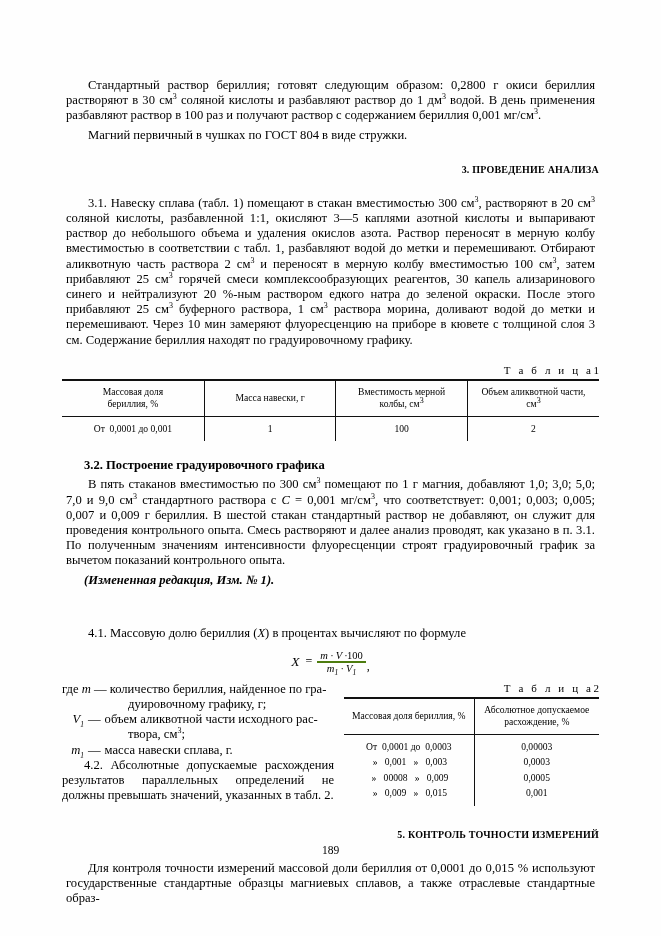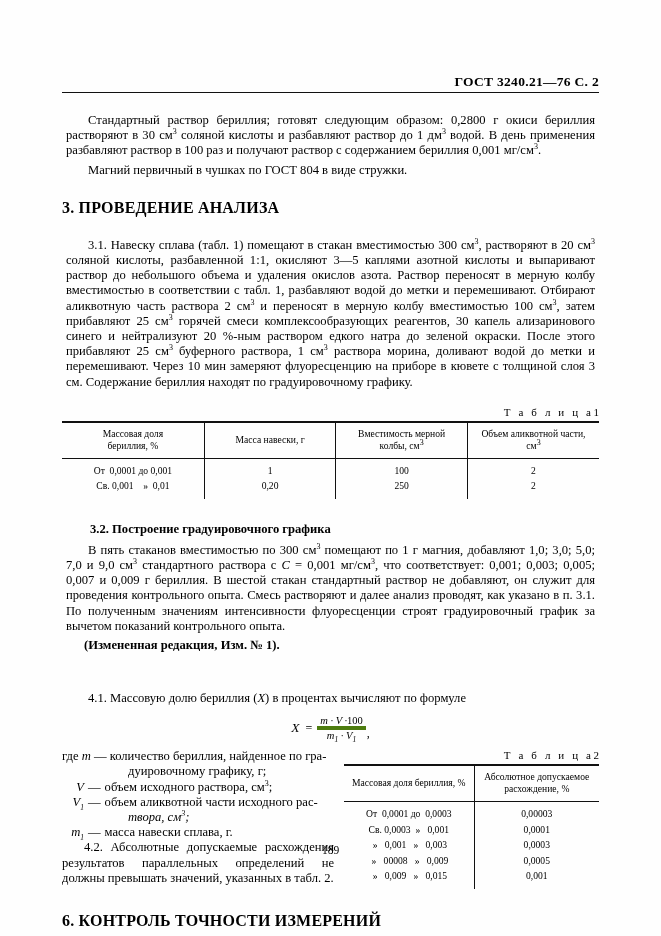--- a/index.html
+++ b/index.html
@@ -45,37 +45,38 @@
     text-align: justify;
     margin: 4px;
     text-indent: 22px;
     hyphens: manual;
   }
   .gap-sm { height: 6px; }
   .gap-md { height: 12px; }
   .gap-lg { height: 17px; }
 
   h2.section-title {
-    font-size: 16px;
+    font-size: 10px;
     font-weight: bold;
-    text-align: left;
+    text-align: right;
     margin: 0;
     letter-spacing: 0.2px;
   }
   .sub-title {
     font-size: 12.6px;
     font-weight: bold;
-    margin: 6px;
+    margin: 0;
     text-indent: 22px;
   }
   .bold-note {
     font-size: 12.6px;
     font-weight: bold;
     margin: 0;
     text-indent: 22px;
+    font-style: italic;
   }
   sup { font-size: 8px; vertical-align: super; line-height: 0; }
 
   
   .table-caption {
     font-size: 11px;
     text-align: right;
     letter-spacing: 2.6px;
     margin-bottom: 3px;
   }
@@ -142,21 +143,21 @@
   }
   .frac {
     display: inline-block;
     vertical-align: middle;
     text-align: center;
     font-size: 10.5px;
   }
   .frac .num {
     display: block;
     padding: 0 3px 0px 3px;
-    border-bottom: 4px solid #4d7c0f;
+    border-bottom: 2px solid #4d7c0f;
     font-style: italic;
   }
   .frac .den {
     display: block;
     padding: 0px 3px 0 3px;
     font-style: italic;
   }
   .frac .num i, .frac .den i { font-style: italic; }
   .frac .upr { font-style: normal; }
   .comma-after {
@@ -197,21 +198,20 @@
     display: inline-block;
     width: 22px;
     text-align: right;
     font-style: italic;
   }
   .def-item .dash { margin: 0 4px 0 4px; }
   .def-cont {
     margin: 0;
     padding-left: 66px;
     text-indent: 0;
-    font-style: italic;
   }
   .def-where-cont {
     margin: 0;
     padding-left: 66px;
     text-indent: 0;
   }
   p.tight { margin: 0; }
 
   
   .page-number {
@@ -223,21 +223,20 @@
     font-size: 11.5px;
   }
 </style>
 </head>
 <body>
 
 <div class="page">
 
   <div class="content">
 
-    <div class="doc-header">ГОСТ 3240.21—76 С. 2</div>
 
     <p class="body-text">
       <span>Стандартный раствор бериллия; готовят следующим образом: 0,2800 г окиси бериллия растворяют в 30 см<sup>3</sup> соляной кислоты и разбавляют раствор до 1 дм<sup>3</sup> водой. В день применения разбавляют раствор в 100 раз и получают раствор с содержанием бериллия 0,001 мг/см<sup>3</sup>.</span>
     </p>
     <p class="body-text">Магний первичный в чушках по ГОСТ 804 в виде стружки.</p>
 
     <div class="gap-lg"></div>
 
     <h2 class="section-title">3. ПРОВЕДЕНИЕ АНАЛИЗА</h2>
 
@@ -267,26 +266,20 @@
           <th>Объем аликвотной части,<br>см<sup>3</sup></th>
         </tr>
       </thead>
       <tbody>
         <tr>
           <td><span class="tbl-range">От  0,0001 до 0,001</span></td>
           <td>1</td>
           <td>100</td>
           <td>2</td>
         </tr>
-        <tr>
-          <td><span class="tbl-range">Св. 0,001    »  0,01</span></td>
-          <td>0,20</td>
-          <td>250</td>
-          <td>2</td>
-        </tr>
       </tbody>
     </table>
 
     <div class="gap-lg"></div>
 
     <p class="sub-title">3.2. Построение градуировочного графика</p>
     <p class="body-text">
       В пять стаканов вместимостью по 300 см<sup>3</sup> помещают по 1 г магния, добавляют 1,0; 3,0; 5,0; 7,0 и 9,0 см<sup>3</sup> стандартного раствора с <i>C</i> = 0,001 мг/см<sup>3</sup>, что соответствует: 0,001; 0,003; 0,005; 0,007 и 0,009 г бериллия. В шестой стакан стандартный раствор не добавляют, он служит для проведения контрольного опыта. Смесь растворяют и далее анализ проводят, как указано в п. 3.1. По полученным значениям интенсивности флуоресценции строят градуировочный график за вычетом показаний контрольного опыта.
     </p>
     <p class="bold-note">(Измененная редакция, Изм. № 1).</p>
@@ -309,23 +302,20 @@
       </span>
     </div>
 
     <div class="two-col clearfix">
 
       <div class="col-left">
         <p class="def-where">
           <span>где</span> <i>m</i> — количество бериллия, найденное по гра-
         </p>
         <p class="def-where-cont">дуировочному графику, г;</p>
-        <p class="def-item">
-          <span class="sym"><i>V</i></span><span class="dash">—</span>объем исходного раствора, см<sup>3</sup>;
-        </p>
         <p class="def-item">
           <span class="sym"><i>V</i><sub>1</sub></span><span class="dash">—</span>объем аликвотной части исходного рас-
         </p>
         <p class="def-cont">твора, см<sup>3</sup>;</p>
         <p class="def-item">
           <span class="sym"><i>m</i><sub>1</sub></span><span class="dash">—</span>масса навески сплава, г.
         </p>
         <p class="tight" style="text-indent:22px; text-align:justify;">4.2. Абсолютные допускаемые расхождения результатов параллельных определений не должны превышать значений, указанных в табл. 2.</p>
       </div>
 
@@ -343,45 +333,41 @@
               <th>Массовая доля бериллия, %</th>
               <th>Абсолютное допускаемое<br>расхождение, %</th>
             </tr>
           </thead>
           <tbody>
             <tr>
               <td><span class="tbl-range">От  0,0001 до  0,0003</span></td>
               <td>0,00003</td>
             </tr>
             <tr>
-              <td><span class="tbl-range">Св. 0,0003  »   0,001</span></td>
-              <td>0,0001</td>
-            </tr>
-            <tr>
               <td><span class="tbl-range"> »   0,001   »   0,003</span></td>
               <td>0,0003</td>
             </tr>
             <tr>
               <td><span class="tbl-range"> »   00008   »   0,009</span></td>
               <td>0,0005</td>
             </tr>
             <tr>
               <td><span class="tbl-range"> »   0,009   »   0,015</span></td>
               <td>0,001</td>
             </tr>
           </tbody>
         </table>
       </div>
 
     </div>
 
     <div class="gap-lg"></div>
     <div class="gap-sm"></div>
 
-    <h2 class="section-title">6. КОНТРОЛЬ ТОЧНОСТИ ИЗМЕРЕНИЙ</h2>
+    <h2 class="section-title">5. КОНТРОЛЬ ТОЧНОСТИ ИЗМЕРЕНИЙ</h2>
 
     <div class="gap-lg"></div>
 
     <p class="body-text">Для контроля точности измерений массовой доли бериллия от 0,0001 до 0,015 % используют государственные стандартные образцы магниевых сплавов, а также отраслевые стандартные образ-</p>
 
   </div>
 
   <div class="page-number">189</div>
 
 </div>

